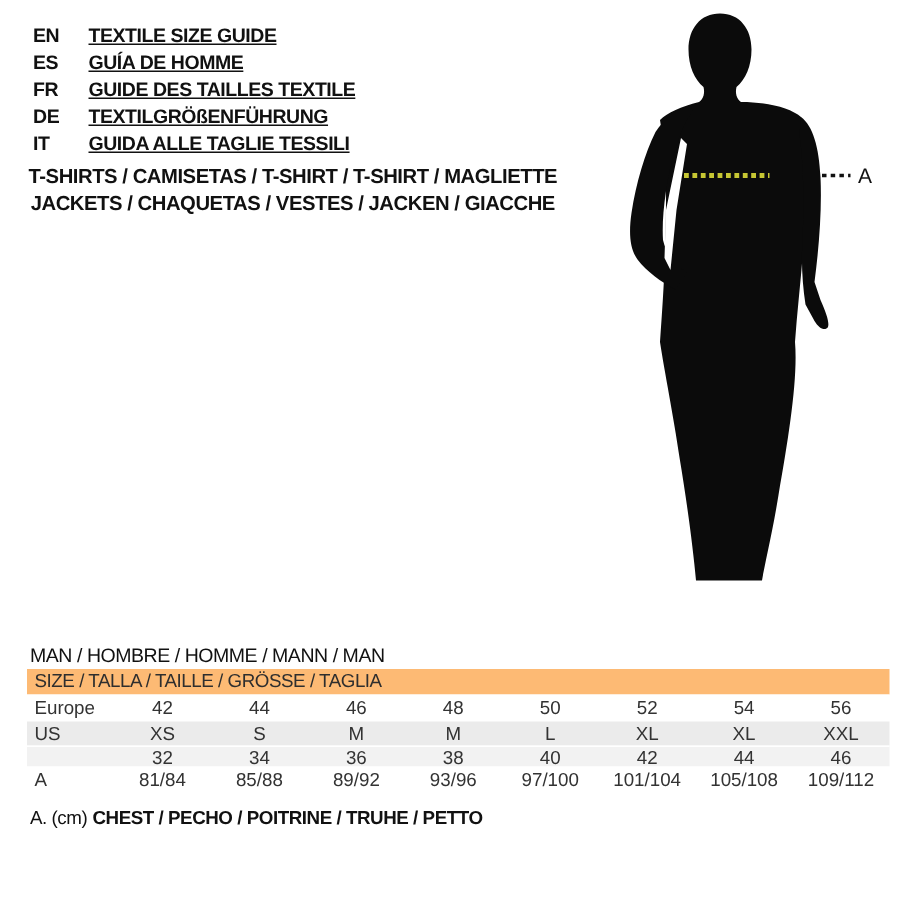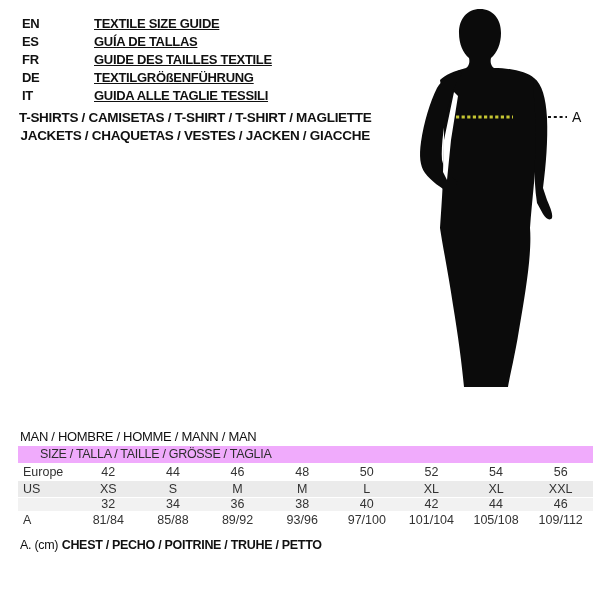--- a/index.html
+++ b/index.html
@@ -3,56 +3,56 @@
 <meta charset="utf-8">
 <style>
   html,body{margin:0;padding:0;}
   body{
     width:600px;height:600px;position:relative;background:#ffffff;
     font-family:"Liberation Sans", sans-serif;color:#111;overflow:hidden;
   }
   .cond{letter-spacing:-0.3px;}
   
   .lang-list{position:absolute;left:22px;top:14px;}
-  .lang-row{display:flex;height:18px;align-items:center;gap:35px;}
+  .lang-row{display:flex;height:18px;align-items:center;}
   .lang-code{width:37px;font-weight:bold;font-size:13px;}
   .lang-label{font-weight:bold;font-size:13px;white-space:nowrap;text-decoration:underline;}
   
   .category{position:absolute;left:19px;top:109px;}
   .category-line{font-weight:bold;font-size:13.5px;line-height:17.5px;white-space:nowrap;text-align:center;}
   
   .figure{position:absolute;left:400px;top:0;width:200px;height:392px;}
   
   .gender-heading{position:absolute;left:20px;top:429px;font-weight:normal;font-size:13px;}
   
   .size-table{position:absolute;left:18px;top:446px;width:575px;font-size:12.5px;color:#333;}
-  .t-header{background:#f0abfc;height:17px;line-height:17px;padding-left:22px;font-size:12.5px;color:#2e2e2e;}
+  .t-header{background:#fdba74;height:17px;line-height:17px;padding-left:5px;font-size:12.5px;color:#2e2e2e;}
   .t-row{display:flex;align-items:center;}
   .t-row.r0{height:18px;background:#ffffff;}
   .t-row.r1{height:16px;background:#ebebeb;}
-  .t-row.r2{height:13px;background:#f2f2f2;border-top:1px solid #fff;align-items:flex-end;}
+  .t-row.r2{height:13px;background:#f2f2f2;border-top:1px solid #fff;}
   .t-row.r3{height:18px;background:#ffffff;}
   .t-label{width:53px;padding-left:5px;}
   .t-cell{flex:1;text-align:center;}
   
   .footnote{position:absolute;left:20px;top:538px;font-size:12.5px;white-space:nowrap;}
   .footnote .prefix{font-weight:normal;}
   .footnote .main{font-weight:bold;}
 </style>
 </head>
 <body>
 
 <div class="lang-list">
   <div class="lang-row">
     <span class="lang-code cond">EN</span>
     <span class="lang-label cond">TEXTILE SIZE GUIDE</span>
   </div>
   <div class="lang-row">
     <span class="lang-code cond">ES</span>
-    <span class="lang-label cond">GUÍA DE TALLAS</span>
+    <span class="lang-label cond">GUÍA DE HOMME</span>
   </div>
   <div class="lang-row">
     <span class="lang-code cond">FR</span>
     <span class="lang-label cond">GUIDE DES TAILLES TEXTILE</span>
   </div>
   <div class="lang-row">
     <span class="lang-code cond">DE</span>
     <span class="lang-label cond">TEXTILGRÖßENFÜHRUNG</span>
   </div>
   <div class="lang-row">

